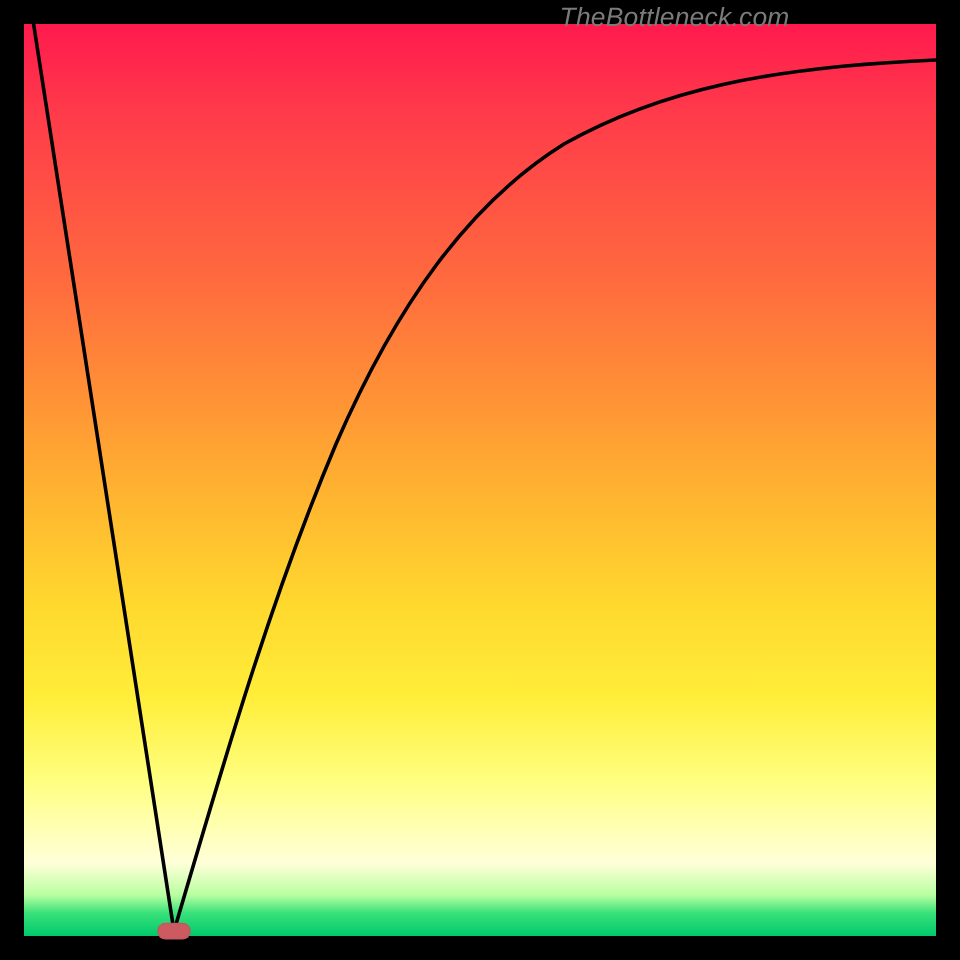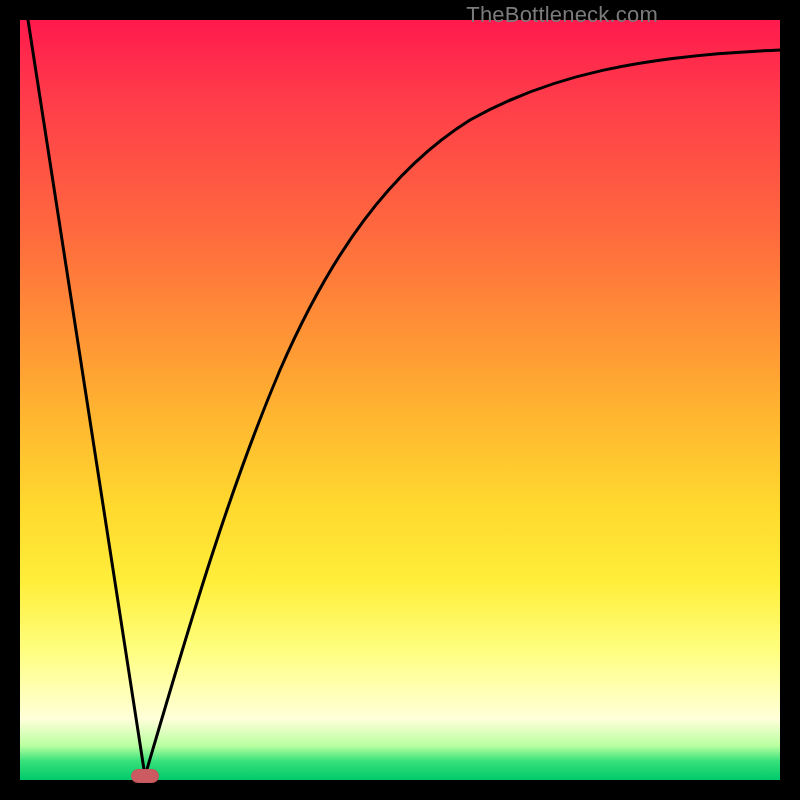--- a/index.html
+++ b/index.html
@@ -9,20 +9,21 @@
     height: 800px;
     overflow: hidden;
     font-family: Arial, Helvetica, sans-serif;
     background: #000;
   }
   .frame {
     position: relative;
     width: 680px;
     height: 800px;
     background: #000;
+    font-style: italic;
   }
   .plot {
     position: absolute;
     left: 20px;
     top: 20px;
     width: 760px;
     height: 760px;
     
     background: linear-gradient(
       to bottom,

